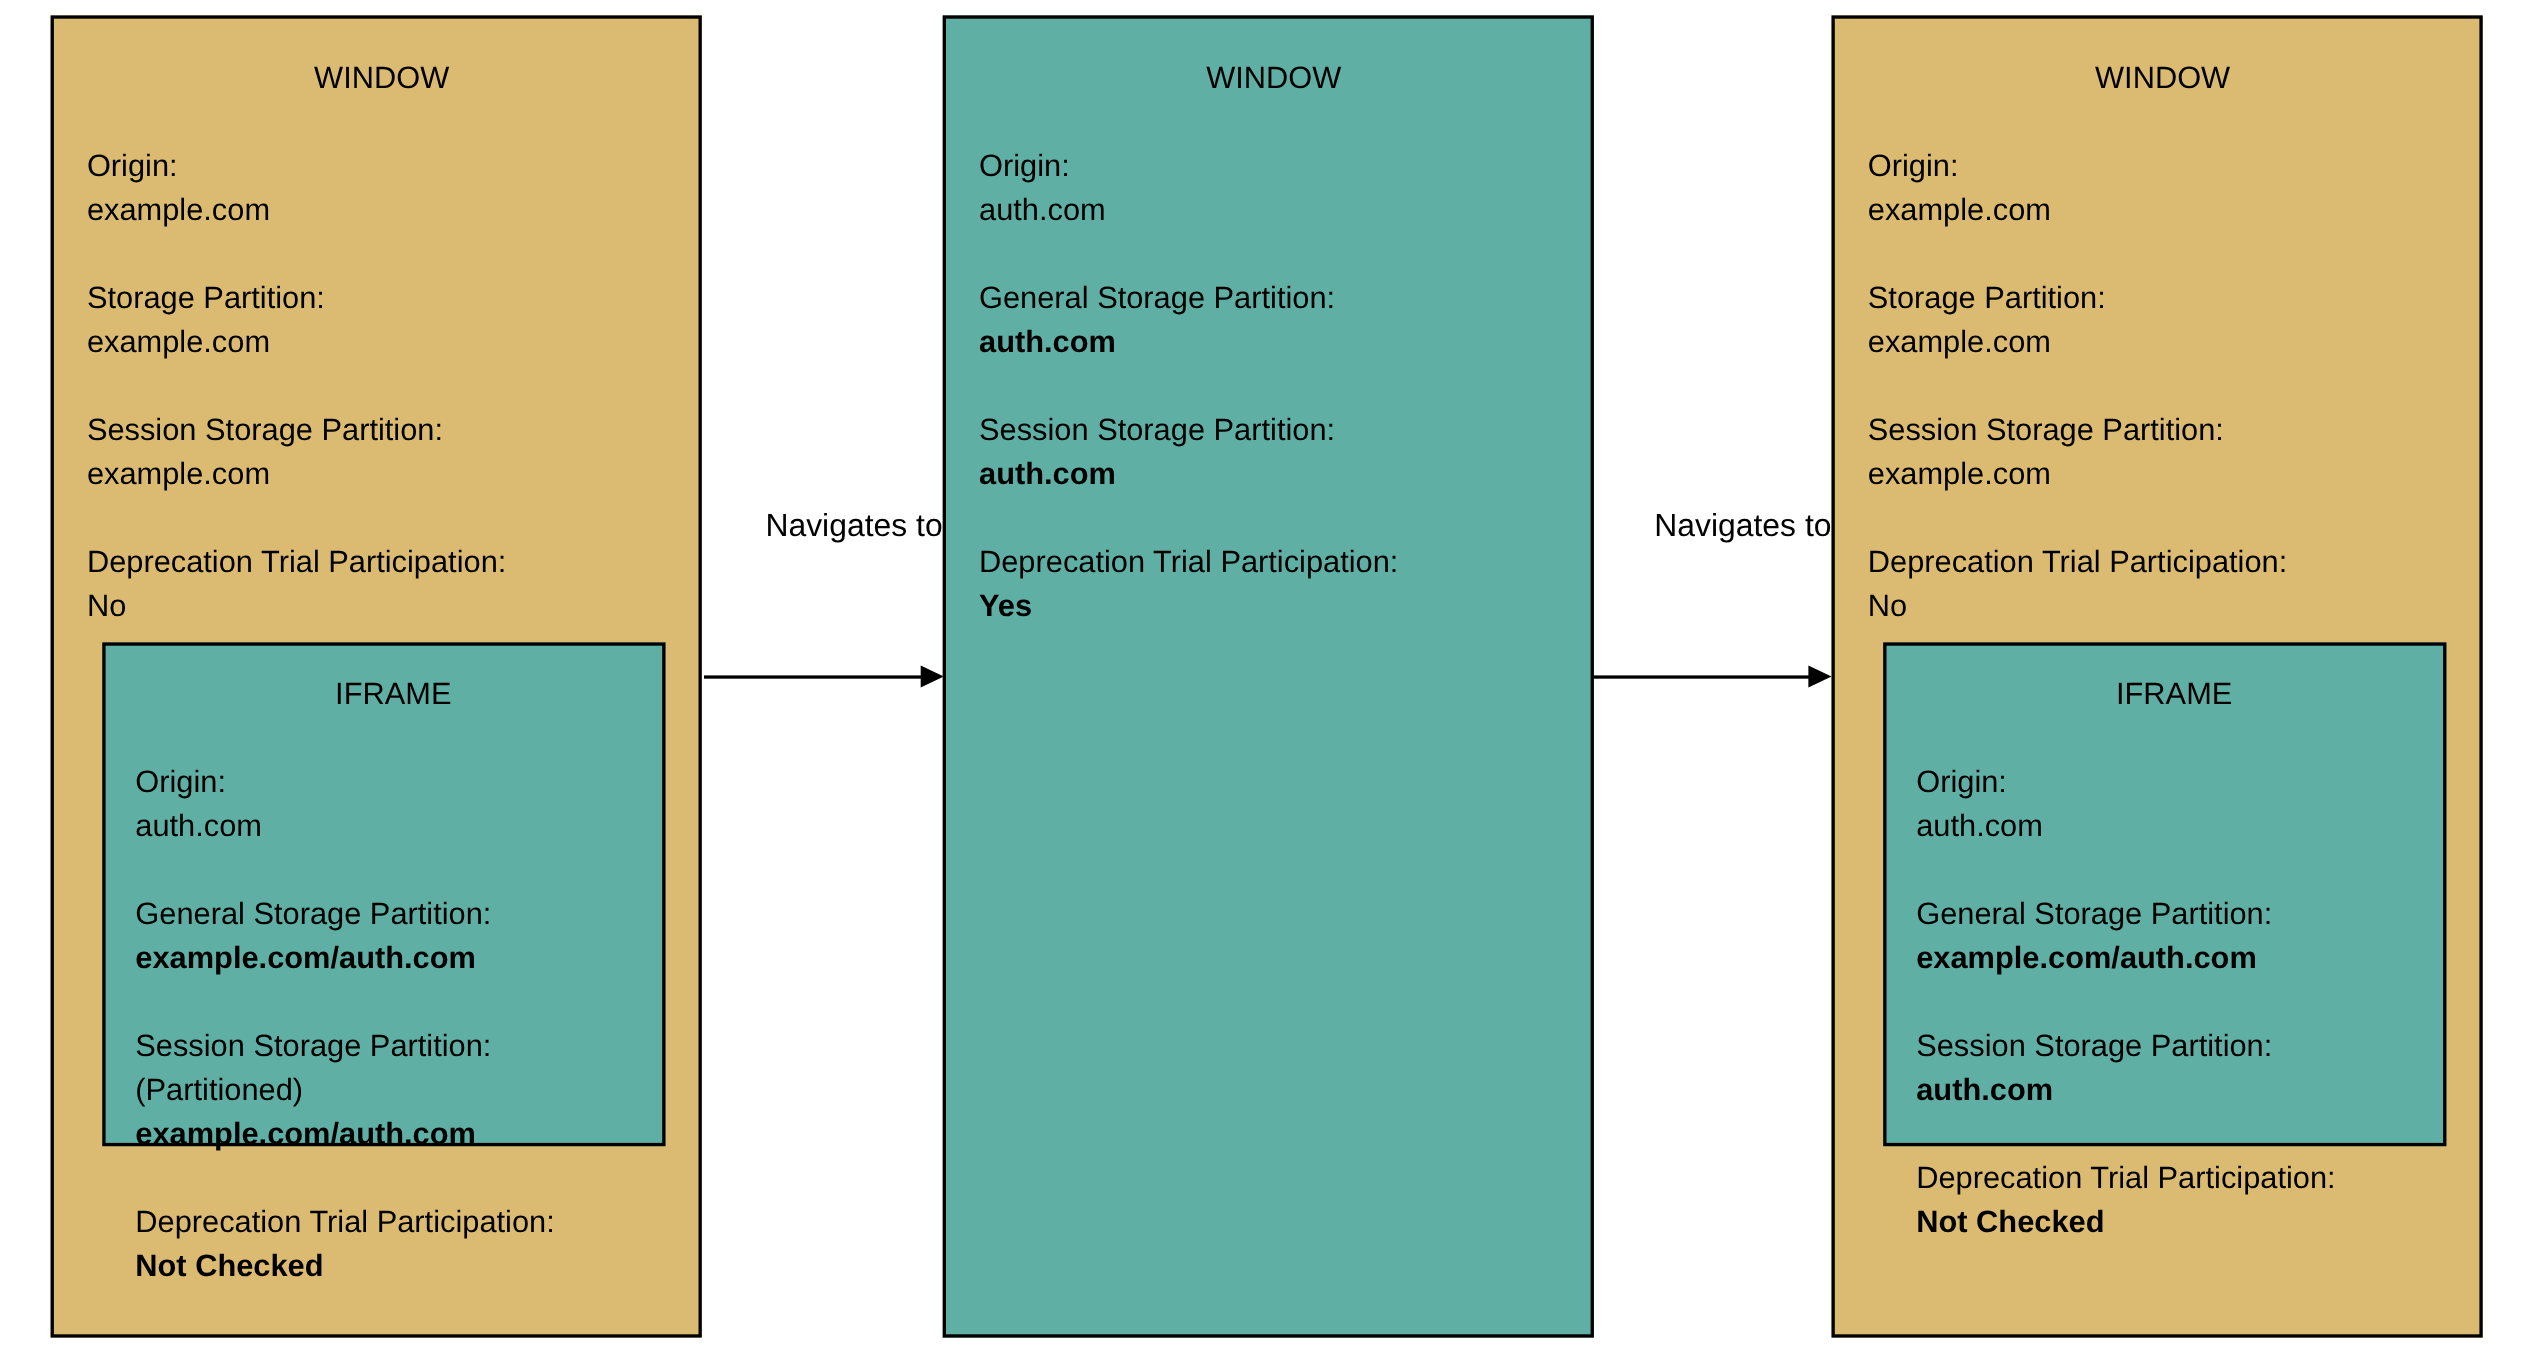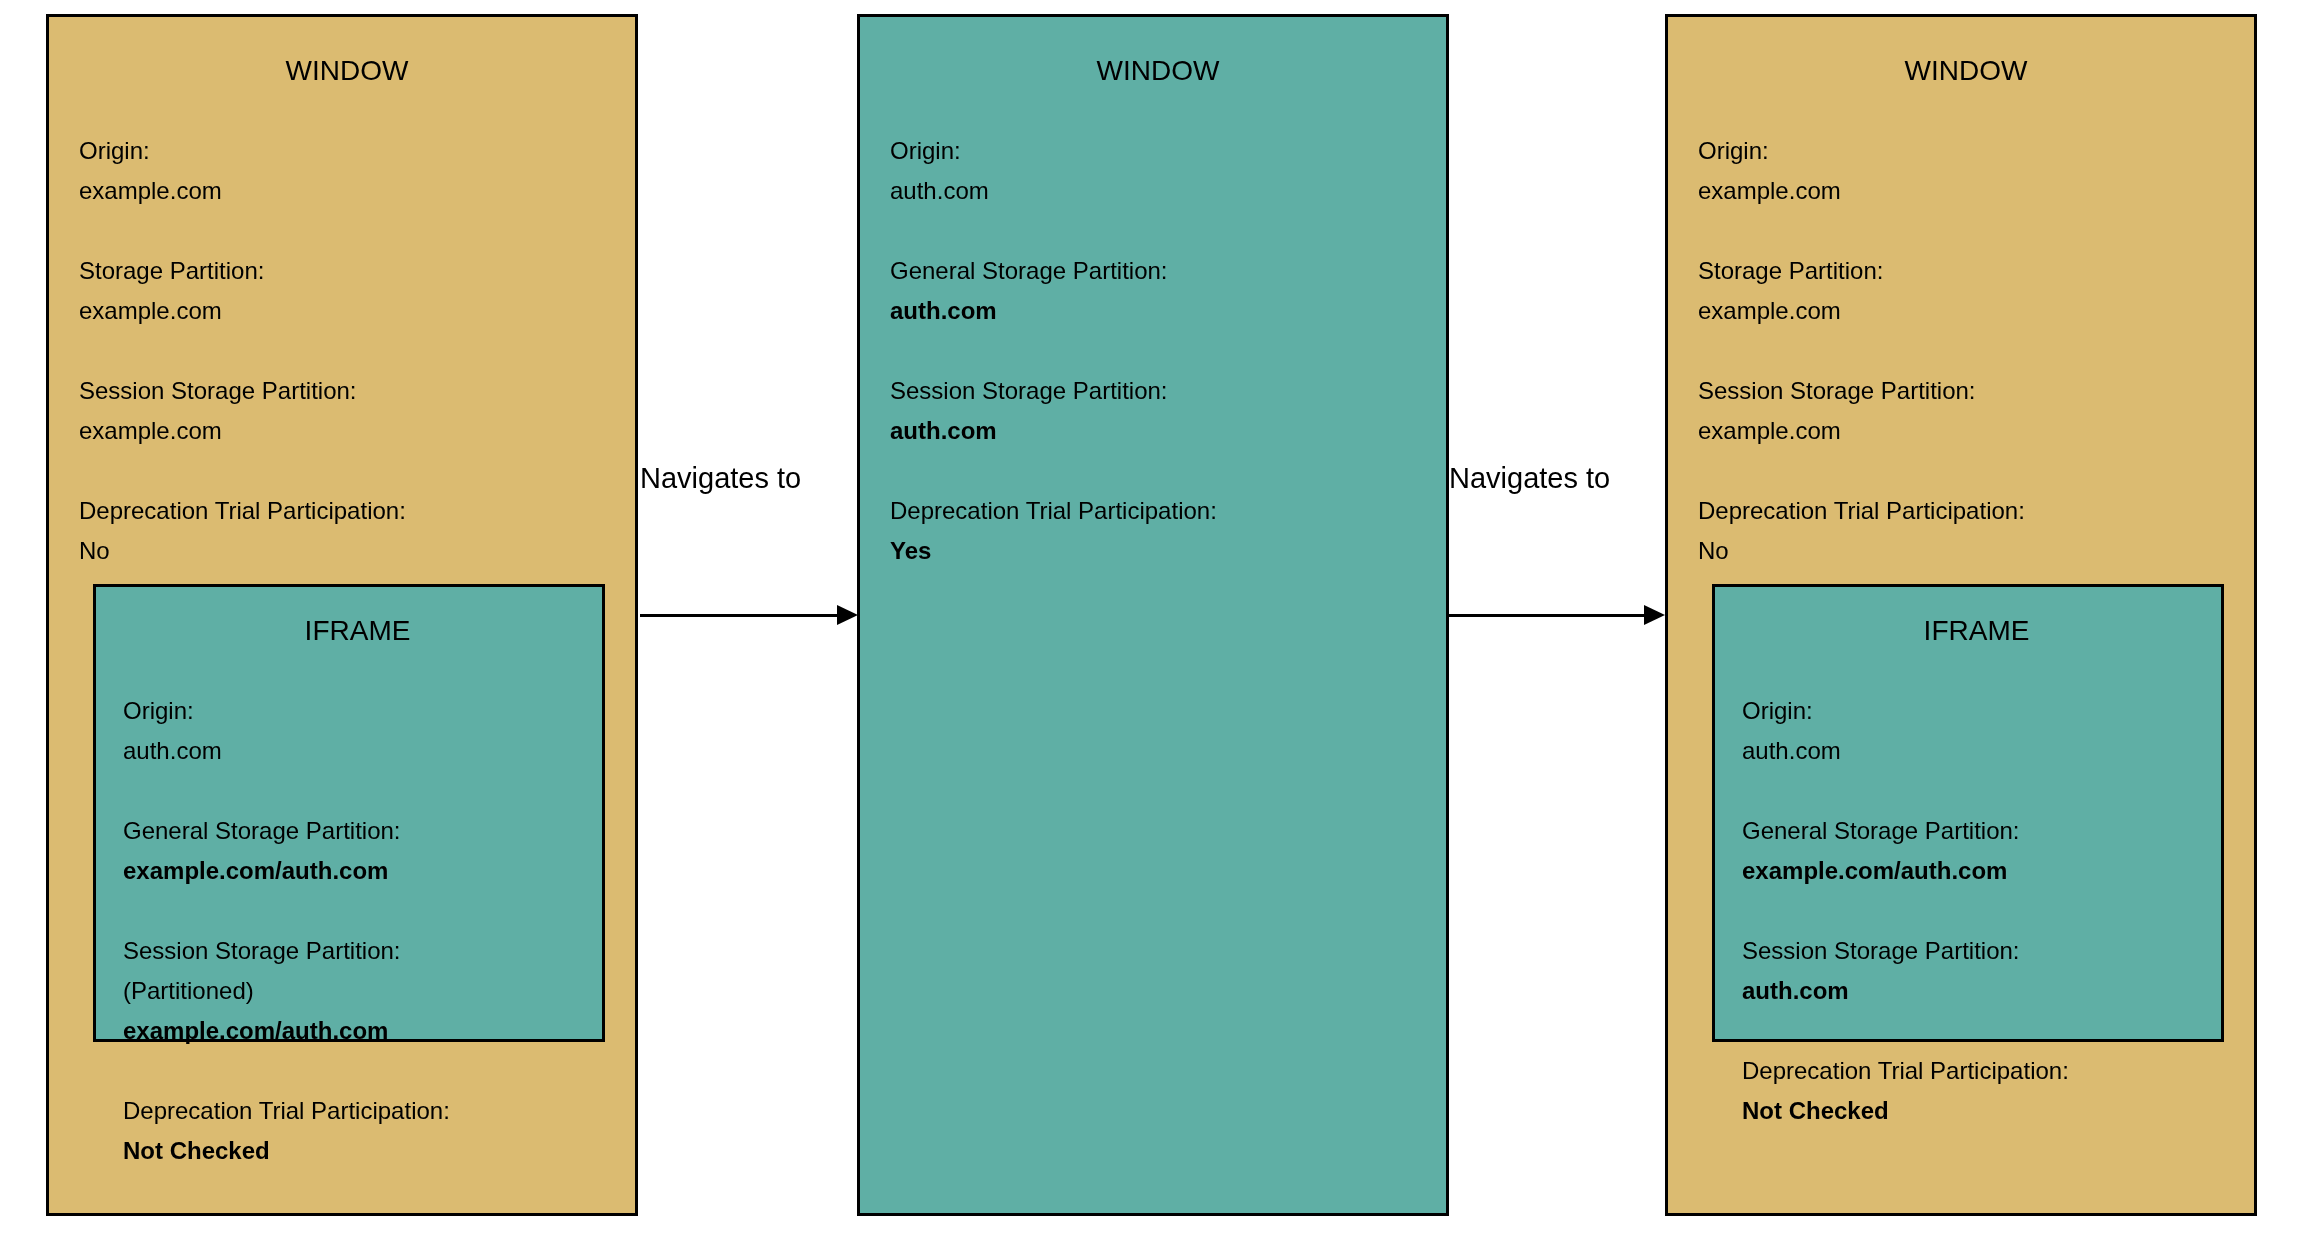--- a/index.html
+++ b/index.html
@@ -28,21 +28,21 @@
     line-height: 40px;
     font-size: 28px;
     margin-bottom: 40px;
     white-space: nowrap;
     text-align: center;
   }
   .field { margin-bottom: 40px; }
   .line {
     height: 40px;
     line-height: 40px;
-    font-size: 24px;
+    font-size: 28px;
     white-space: nowrap;
   }
   .bold { font-weight: 700; }
   .iframe-box {
     position: absolute;
     left: 44px;
     top: 567px;
     width: 512px;
     height: 458px;
     border: 3px solid #000000;
@@ -63,21 +63,21 @@
     border-top: 10px solid transparent;
     border-bottom: 10px solid transparent;
     border-left: 21px solid #000000;
   }
   .arrow-label {
     position: absolute;
     top: 460px;
     height: 36px;
     line-height: 36px;
     font-size: 29px;
-    text-align: left;
+    text-align: right;
     white-space: nowrap;
   }
 </style>
 </head>
 <body>
 
 <div class="canvas">
 
   <section class="node tan" style="left:46px;">
     <div class="node-title">WINDOW</div>

